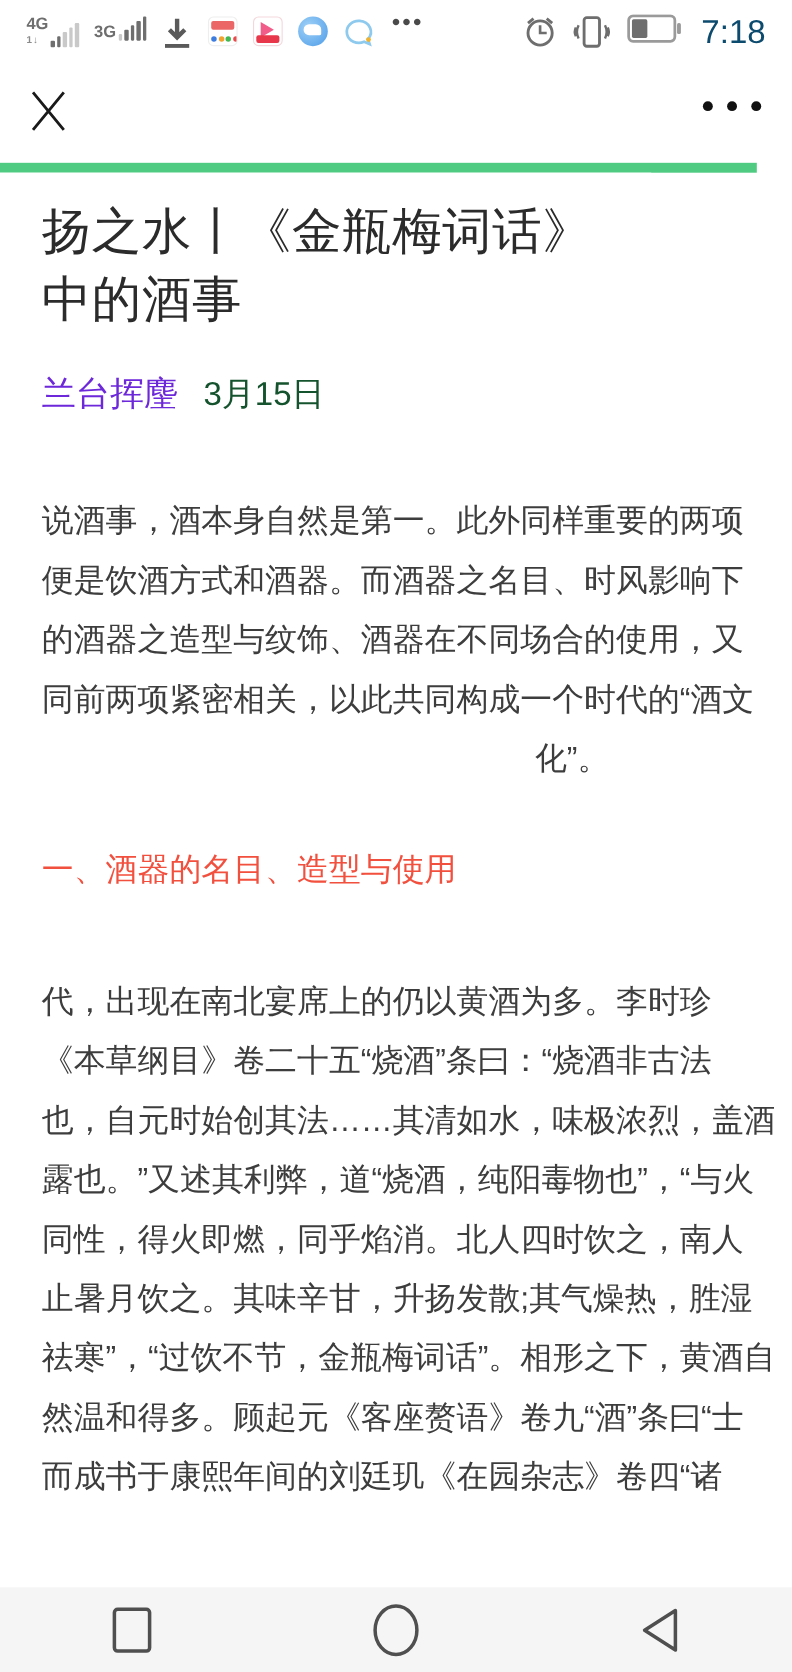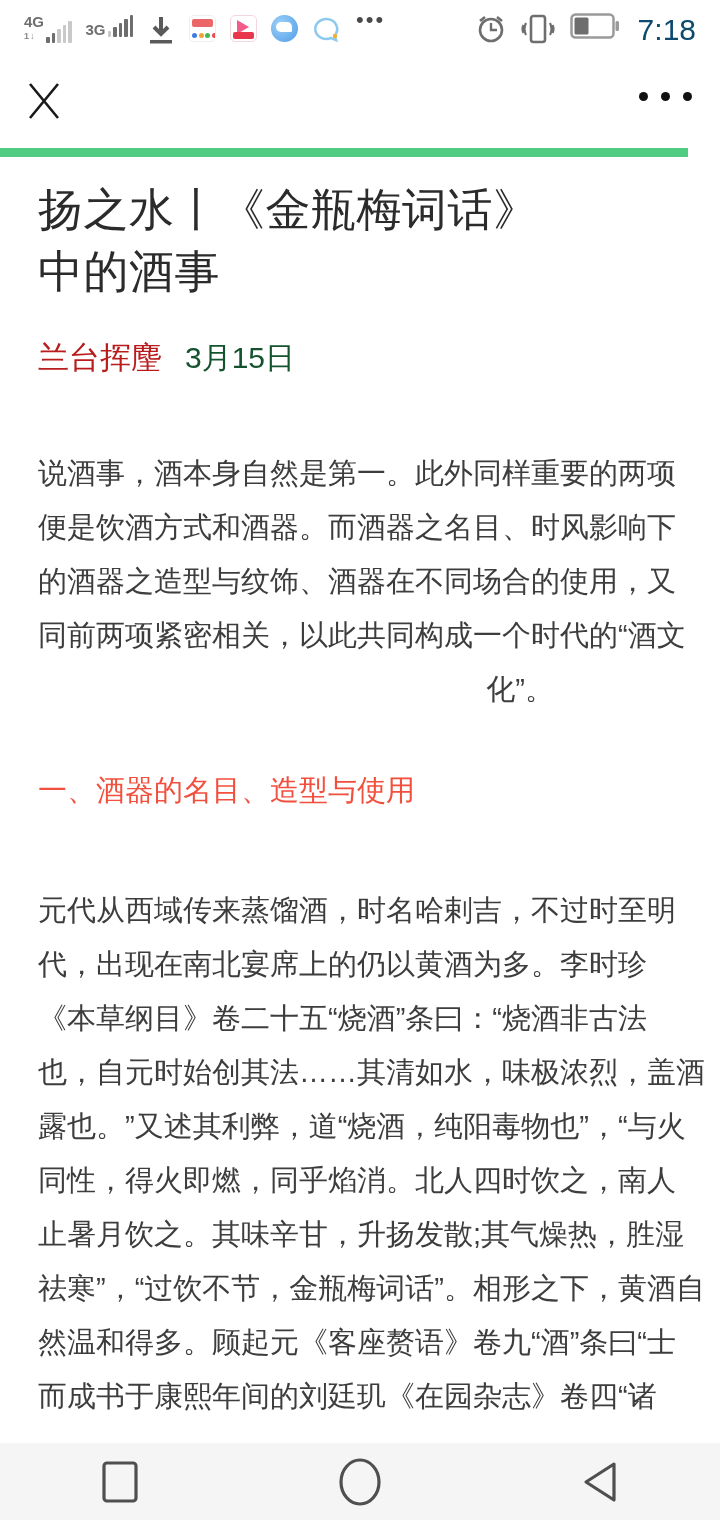--- a/index.html
+++ b/index.html
@@ -37,21 +37,21 @@
   .web-header { position:absolute; top:60px; left:0; width:720px; height:88px; background:#fff; }
   .close-btn { position:absolute; left:24px; top:20px; width:40px; height:40px; }
   .more-btn { position:absolute; right:28px; top:32px; display:flex; gap:13px; }
   .more-btn i { width:9px; height:9px; border-radius:50%; background:#111; display:block; }
   .progress-bar { position:absolute; top:148px; left:0; height:9px; width:688px; background:#4fcb82; }
 
   
   .article { position:absolute; top:157px; left:0; width:592px; padding:0 38px; background:#fff; }
   .title { margin-top:22px; font-size:45px; line-height:62px; color:#2b2b2b; font-weight:400; letter-spacing:0.5px; }
   .meta { margin-top:33px; font-size:31px; line-height:44px; display:flex; align-items:baseline; }
-  .author { color:#b91c1c;font-family:Liberation Serif, serif; }
+  .author { color:#6d28d9;font-family:Liberation Serif, serif; }
   .date { color:#14532d; margin-left:23px; font-size:30px; }
   .para { margin-top:66px;text-align:right; }
   .para .ln { font-size:29px; line-height:54px; color:#3d3d3d; white-space:nowrap; letter-spacing:0; }
   .section-heading { margin-top:47px; font-size:29px; line-height:54px; color:#f2503f; }
   .para2 { margin-top:66px; }
 
   
   .nav-bar { position:absolute; left:0; bottom:0; width:720px; height:77px; background:#f5f5f5;
              display:flex; align-items:center; z-index:5; }
   .nav-slot { flex:1; display:flex; justify-content:center; align-items:center; }
@@ -152,21 +152,20 @@
       <div class="ln">说酒事，酒本身自然是第一。此外同样重要的两项</div>
       <div class="ln">便是饮酒方式和酒器。而酒器之名目、时风影响下</div>
       <div class="ln">的酒器之造型与纹饰、酒器在不同场合的使用，又</div>
       <div class="ln">同前两项紧密相关，以此共同构成一个时代的“酒文</div>
       <div class="ln">化”。</div>
     </div>
 
     <div class="section-heading">一、酒器的名目、造型与使用</div>
 
     <div class="para para2">
-      <div class="ln">元代从西域传来蒸馏酒，时名哈剌吉，不过时至明</div>
       <div class="ln">代，出现在南北宴席上的仍以黄酒为多。李时珍</div>
       <div class="ln">《本草纲目》卷二十五“烧酒”条曰：“烧酒非古法</div>
       <div class="ln">也，自元时始创其法……其清如水，味极浓烈，盖酒</div>
       <div class="ln">露也。”又述其利弊，道“烧酒，纯阳毒物也”，“与火</div>
       <div class="ln">同性，得火即燃，同乎焰消。北人四时饮之，南人</div>
       <div class="ln">止暑月饮之。其味辛甘，升扬发散;其气燥热，胜湿</div>
       <div class="ln">祛寒”，“过饮不节，金瓶梅词话”。相形之下，黄酒自</div>
       <div class="ln">然温和得多。顾起元《客座赘语》卷九“酒”条曰“士</div>
       <div class="ln">而成书于康熙年间的刘廷玑《在园杂志》卷四“诸</div>
     </div>

